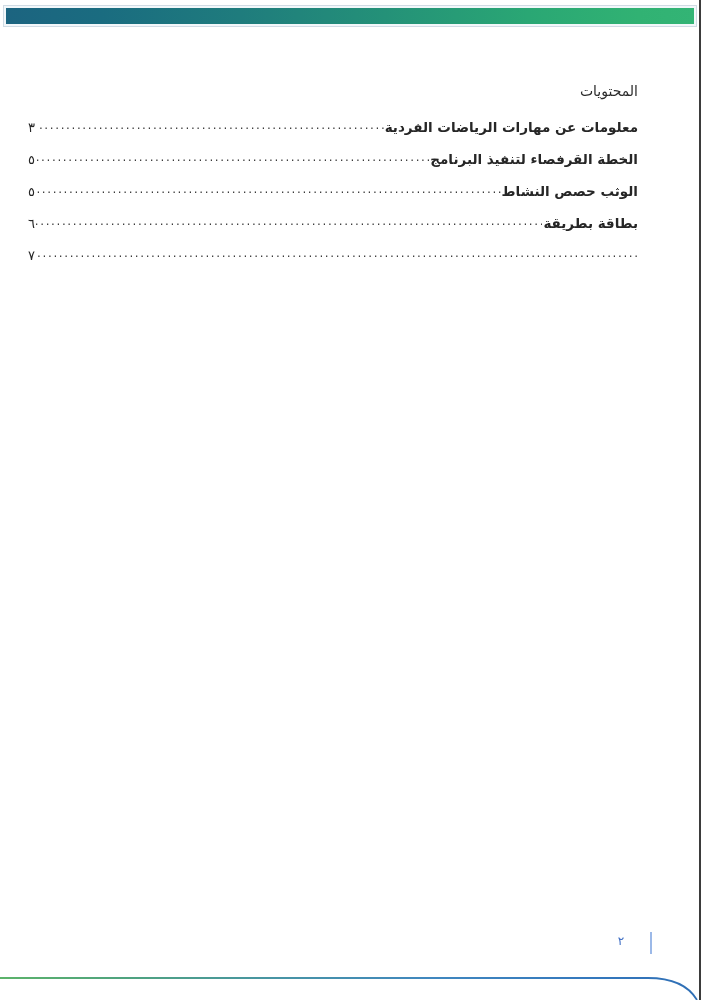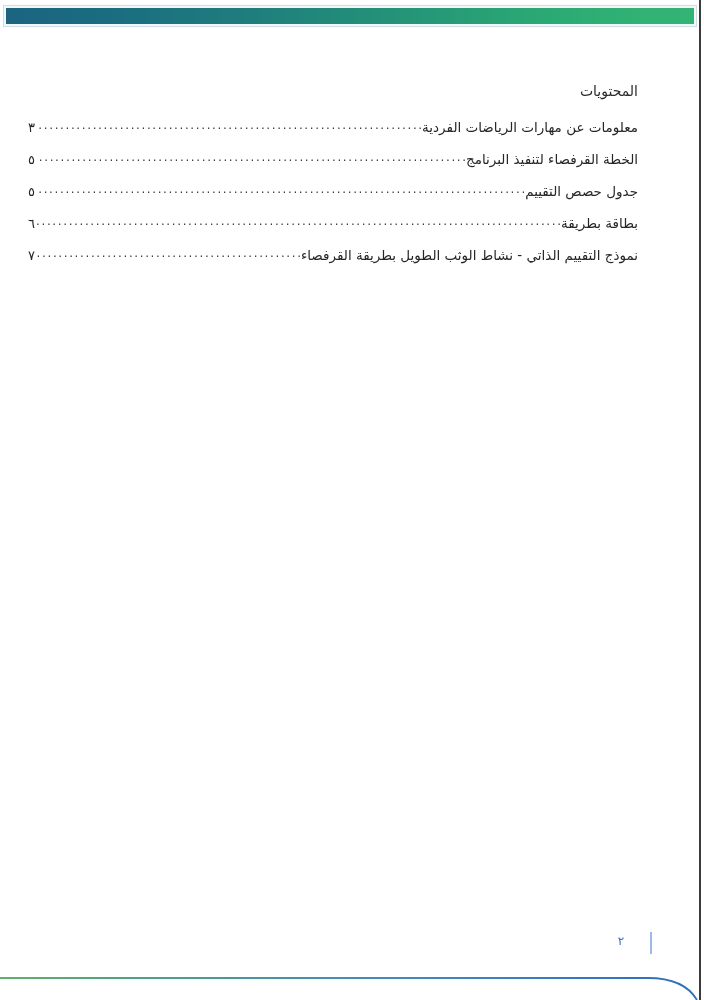--- a/index.html
+++ b/index.html
@@ -86,20 +86,21 @@
     height: 32px;
     direction: rtl;
     font-size: 13.5px;
     color: #262626;
   }
 
   .toc-label {
     white-space: nowrap;
     flex: 0 0 auto;
     order: 1;
+    font-weight: bold;
   }
 
   .toc-dots {
     flex: 1 1 auto;
     order: 2;
     overflow: hidden;
     margin: 0 1px;
     position: relative;
     height: 14px;
   }
@@ -173,33 +174,32 @@
       <span class="toc-page">٣</span>
     </div>
 
     <div class="toc-row">
       <span class="toc-label">الخطة القرفصاء لتنفيذ البرنامج</span>
       <span class="toc-dots"></span>
       <span class="toc-page">٥</span>
     </div>
 
     <div class="toc-row">
-      <span class="toc-label">جدول حصص التقييم</span>
+      <span class="toc-label">الوثب حصص النشاط</span>
       <span class="toc-dots"></span>
       <span class="toc-page">٥</span>
     </div>
 
     <div class="toc-row">
       <span class="toc-label">بطاقة بطريقة</span>
       <span class="toc-dots"></span>
       <span class="toc-page">٦</span>
     </div>
 
     <div class="toc-row">
-      <span class="toc-label">نموذج التقييم الذاتي - نشاط الوثب الطويل بطريقة القرفصاء</span>
       <span class="toc-dots"></span>
       <span class="toc-page">٧</span>
     </div>
 
   </div>
 
   <div class="footer-pageno">٢</div>
   <div class="footer-tick"></div>
 
   <svg class="footer-curve" viewBox="0 0 704 45" preserveAspectRatio="none">

